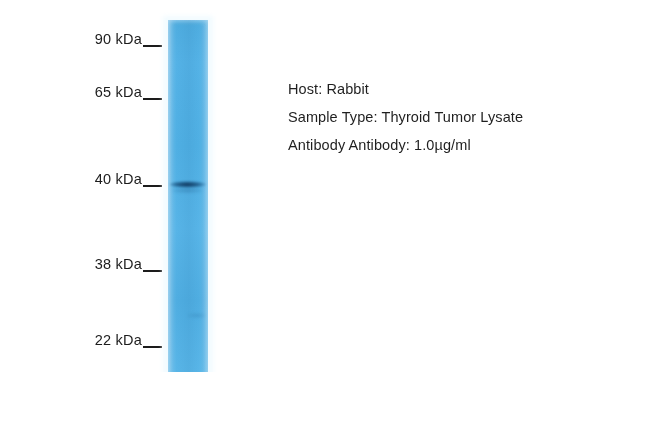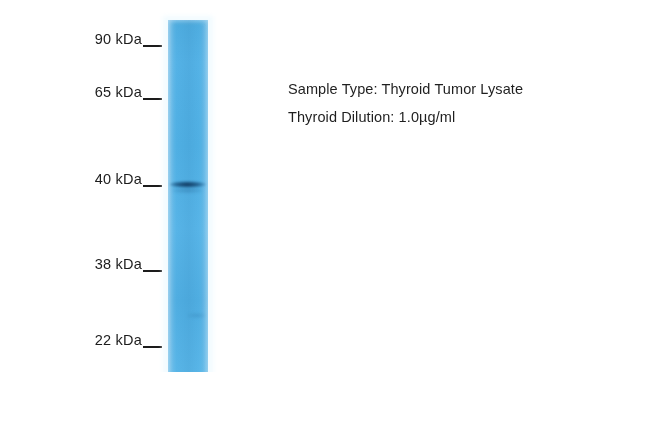--- a/index.html
+++ b/index.html
@@ -179,17 +179,18 @@
   <div id="lane-wrap">
     <div id="lane-halo"></div>
     <div id="lane"></div>
     <div id="lane-texture"></div>
     <div class="band" id="band-40"></div>
     <div class="band" id="band-40-smear"></div>
     <div class="band" id="band-faint-low"></div>
   </div>
 
   <div id="annotations">
+    <div class="anno-line">Host: Rabbit</div>
     <div class="anno-line">Sample Type: Thyroid Tumor Lysate</div>
-    <div class="anno-line">Thyroid Dilution: 1.0µg/ml</div>
+    <div class="anno-line">Antibody Antibody: 1.0µg/ml</div>
   </div>
 
 </div>
 
 </body></html>

